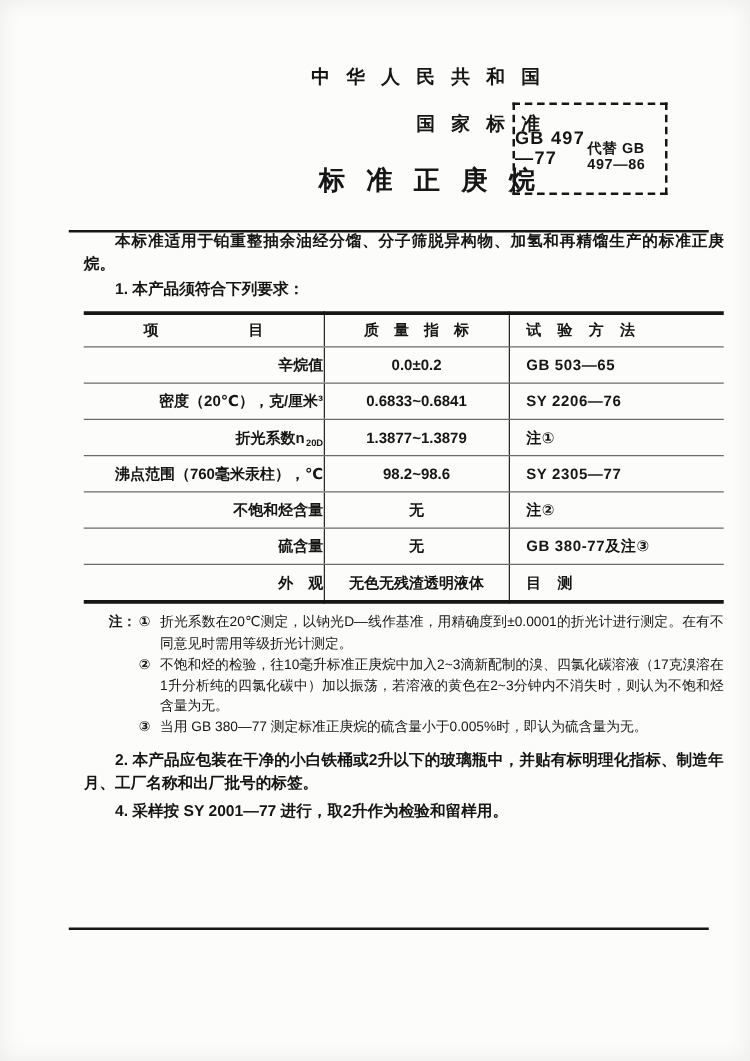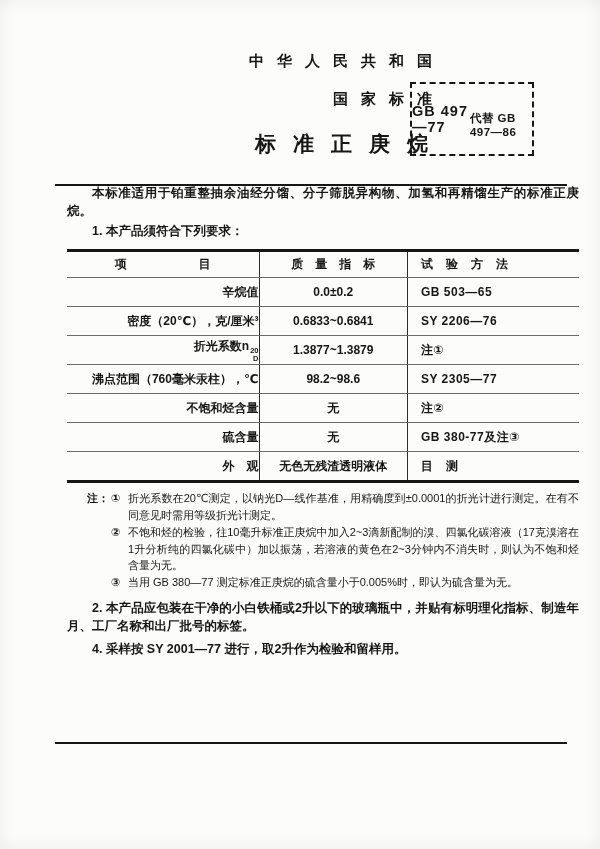--- a/index.html
+++ b/index.html
@@ -64,21 +64,21 @@
     border-bottom:1px solid #6b6b68;
   }
   .std-table thead th{height:25px;font-weight:bold;}
   .std-table tr:last-child td{border-bottom:none;}
   .col-item{width:37.5%;text-align:right;padding-left:13px !important;}
   .col-index{width:29%;text-align:center;border-left:1.5px solid #2a2a28;border-right:1.5px solid #2a2a28;}
   .col-method{width:33.5%;text-align:left;padding-left:13px !important;letter-spacing:0.5px;}
   thead .col-item{padding-left:0 !important;text-align:center;}
   
   .supsub{
-    display:inline-flex;flex-direction:column;
+    display:inline-flex;
     font-size:7.5px;line-height:1.05;font-weight:bold;
     vertical-align:-3px;margin-left:1px;
   }
   
   .notes{margin-top:7px;margin-left:20px;}
   .note{display:flex;align-items:flex-start;}
   .note-prefix{flex:none;width:24px;font-size:11px;font-weight:600;line-height:1.52;}
   .note-marker{flex:none;width:17px;font-size:11px;font-weight:600;line-height:1.52;}
   .note-text{flex:1;font-size:11px;font-weight:500;line-height:1.52;text-align:justify;}
   

